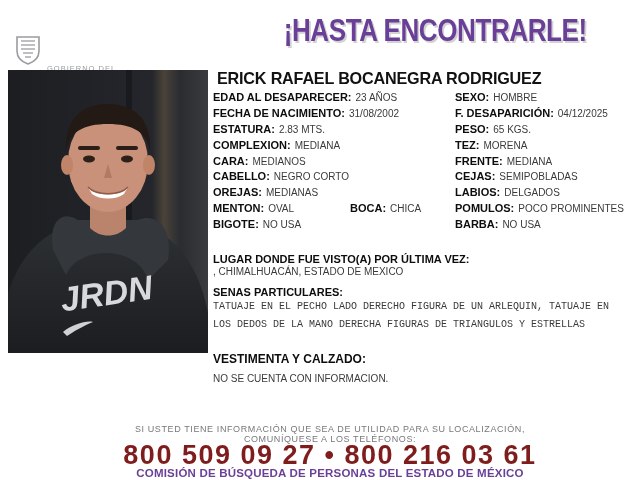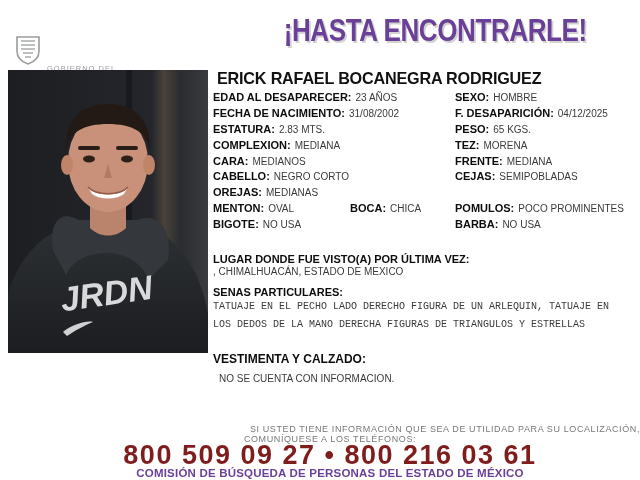--- a/index.html
+++ b/index.html
@@ -36,24 +36,24 @@
   .flabel{font-size:11px;font-weight:bold;color:#0d0d0d;}
   .fval{font-size:10px;color:#3a3a3a;}
   
   .sec-label{position:absolute;left:213px;font-size:11px;font-weight:bold;color:#0d0d0d;white-space:nowrap;}
   .sec-val{position:absolute;left:213px;font-size:10px;color:#3a3a3a;}
   #lastseen-label{top:253px;}
   #lastseen-value{top:266px;}
   #signs-label{top:286px;}
   #signs-value{top:298px;width:400px;line-height:18px;font-family:Liberation Mono, monospace;}
   #clothing-label{top:352px;font-size:12px;}
-  #clothing-value{top:373px;margin-left:6px;}
+  #clothing-value{top:373px;}
   
   .footer{position:absolute;left:20px;width:620px;text-align:center;}
-  #info1{top:424px;font-size:9px;letter-spacing:0.6px;color:#77787b;text-align:right;}
+  #info1{top:424px;font-size:9px;letter-spacing:0.6px;color:#77787b;}
   #info2{top:434px;font-size:9px;letter-spacing:0.6px;color:#77787b;}
   #phones{top:440px;font-size:27px;font-weight:800;letter-spacing:1.5px;color:#7f1d1d;white-space:nowrap;}
   #commission{top:467px;font-size:11.5px;font-weight:bold;letter-spacing:0.2px;color:#6a3f97;white-space:nowrap;}
 </style>
 </head>
 <body>
 
 <div id="poster">
 
   <div class="logo">
@@ -188,20 +188,24 @@
           <span class="fval">SEMIPOBLADAS</span>
         </span>
     </div>
 
 
     <div class="frow">
       <span class="fcell left">
           <span class="flabel">OREJAS:</span>
           <span class="fval">MEDIANAS</span>
         </span>
+      <span class="fcell right">
+          <span class="flabel">LABIOS:</span>
+          <span class="fval">DELGADOS</span>
+        </span>
     </div>
 
     <div class="frow">
       <span class="fcell left">
           <span class="flabel">MENTON:</span>
           <span class="fval">OVAL</span>
         </span>
       <span class="fcell mid">
           <span class="flabel">BOCA:</span>
           <span class="fval">CHICA</span>

